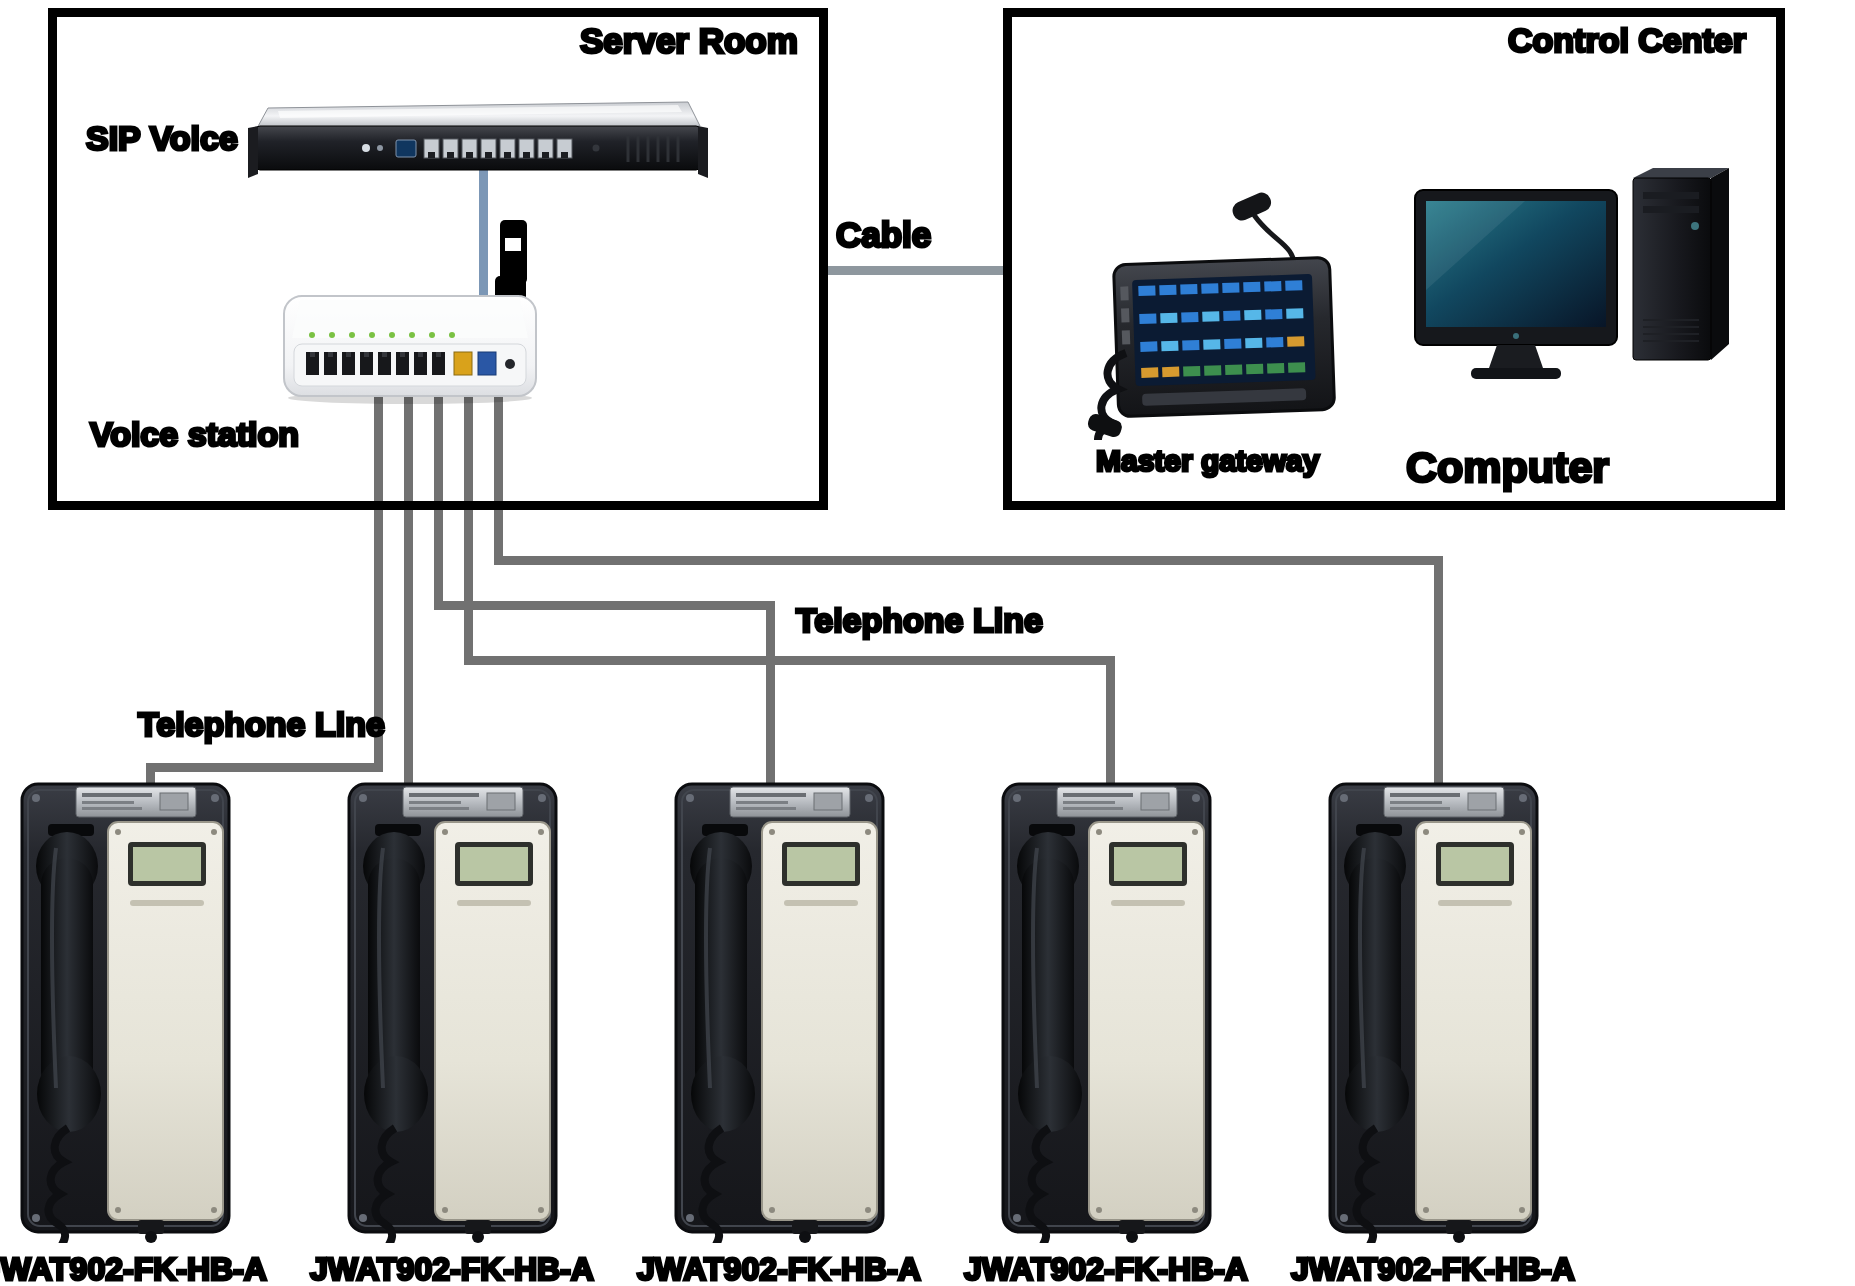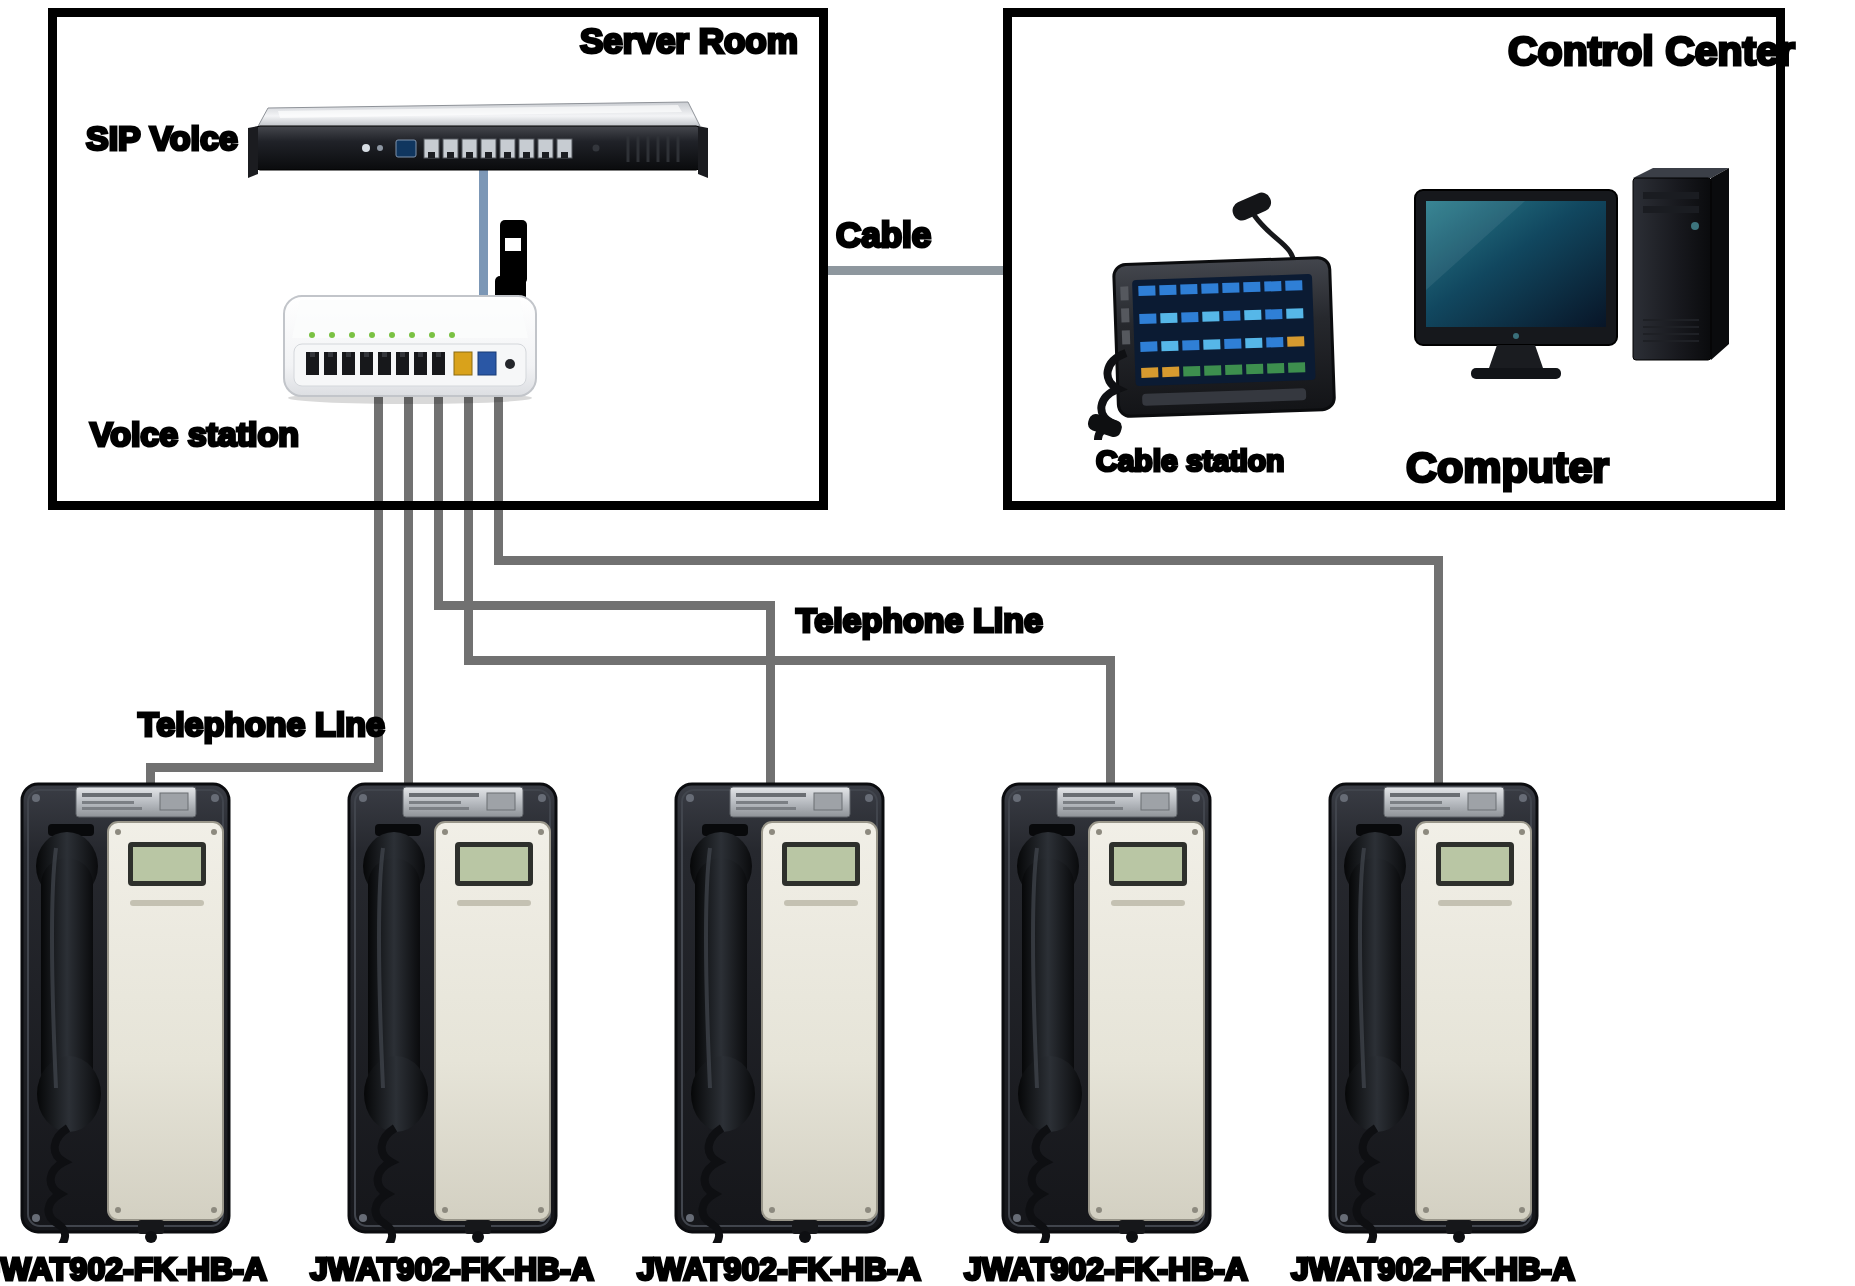--- a/index.html
+++ b/index.html
@@ -314,27 +314,27 @@
         <use href="#wallphone"></use>
       </svg>
   </div>
   <div class="phone" style="left:1326px;top:778px;">
     <svg width="215" height="465">
         <use href="#wallphone"></use>
       </svg>
   </div>
 
   <div class="lbl" style="left:580px;top:22px;font-size:35px;">Server Room</div>
-  <div class="lbl" style="left:1508px;top:29px;font-size:41px;">Control Center</div>
+  <div class="lbl" style="left:1508px;top:22px;font-size:34px;">Control Center</div>
   <div class="lbl" style="left:86px;top:120px;font-size:34px;">SIP Voice</div>
   <div class="lbl" style="left:90px;top:416px;font-size:34px;">Voice station</div>
   <div class="lbl" style="left:836px;top:216px;font-size:35px;">Cable</div>
   <div class="lbl" style="left:796px;top:602px;font-size:34px;">Telephone Line</div>
   <div class="lbl" style="left:138px;top:706px;font-size:34px;">Telephone Line</div>
-  <div class="lbl" style="left:1096px;top:444px;font-size:30px;">Cable station</div>
+  <div class="lbl" style="left:1096px;top:444px;font-size:30px;">Master gateway</div>
   <div class="lbl" style="left:1406px;top:444px;font-size:43px;">Computer</div>
 
   <div class="lbl" style="left:-35px;top:1252px;width:320px;text-align:center;font-size:32px;">JWAT902-FK-HB-A</div>
   <div class="lbl" style="left:292px;top:1252px;width:320px;text-align:center;font-size:32px;">JWAT902-FK-HB-A</div>
   <div class="lbl" style="left:619px;top:1252px;width:320px;text-align:center;font-size:32px;">JWAT902-FK-HB-A</div>
   <div class="lbl" style="left:946px;top:1252px;width:320px;text-align:center;font-size:32px;">JWAT902-FK-HB-A</div>
   <div class="lbl" style="left:1273px;top:1252px;width:320px;text-align:center;font-size:32px;">JWAT902-FK-HB-A</div>
 
 </div>
 

